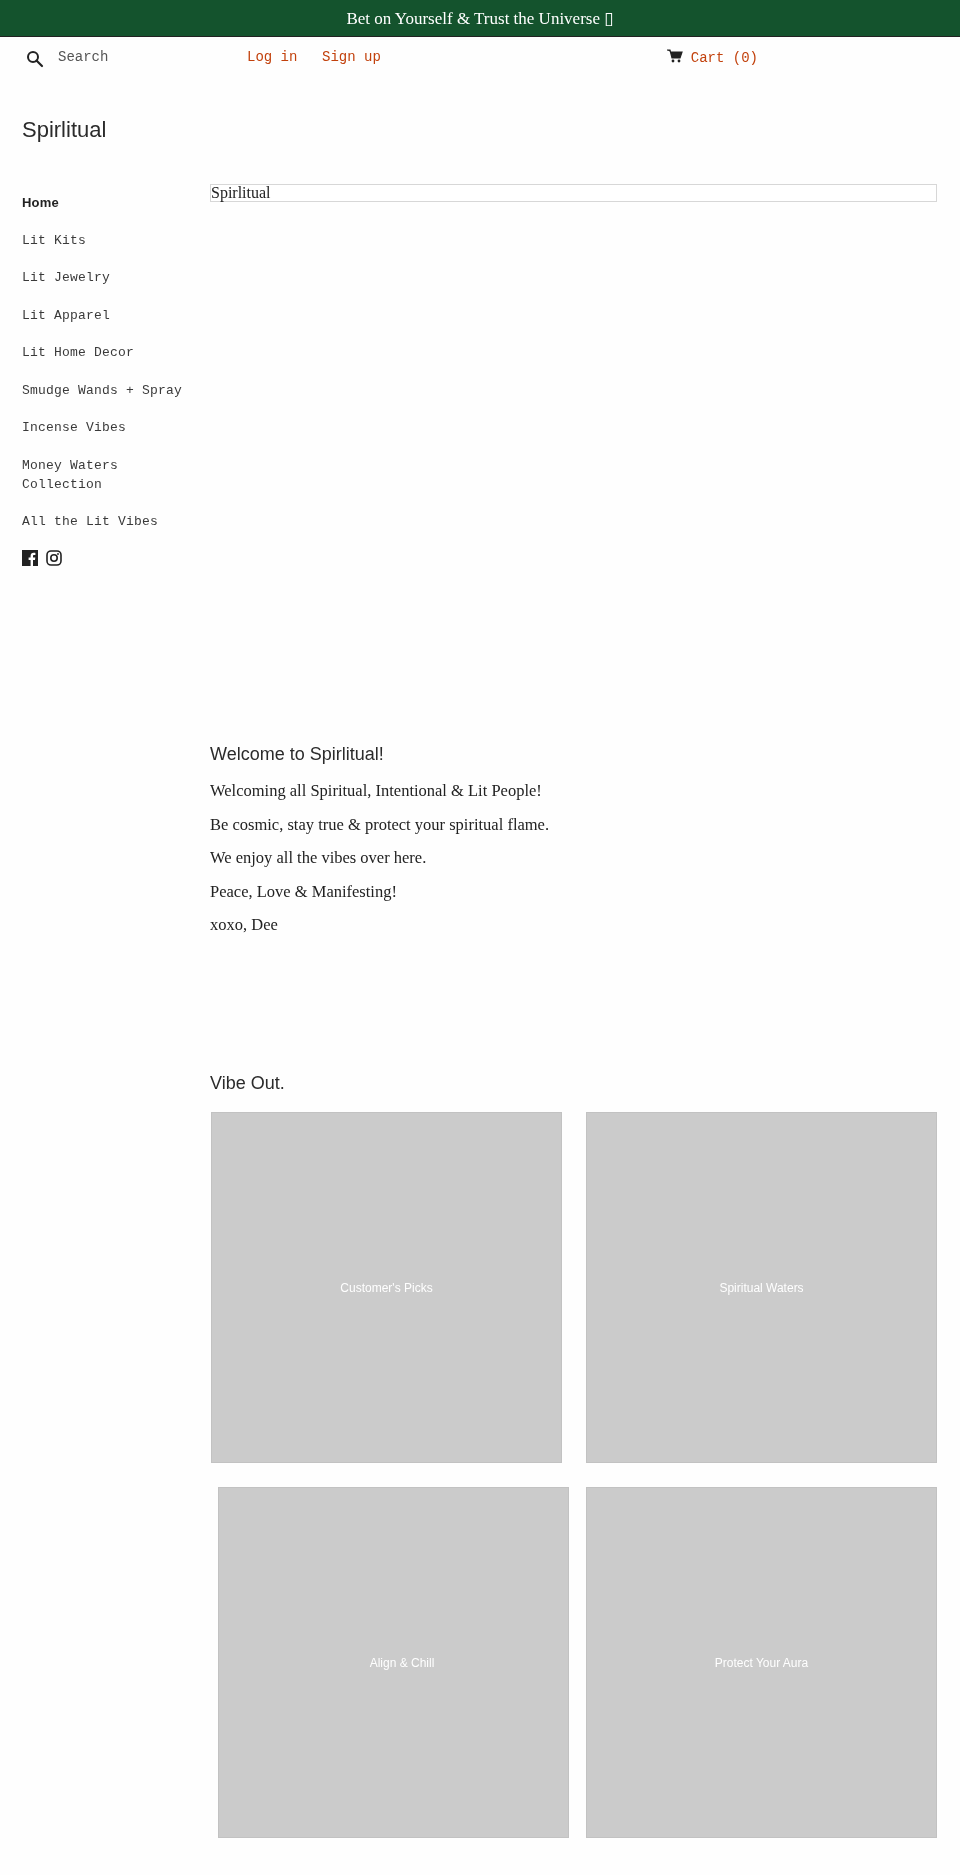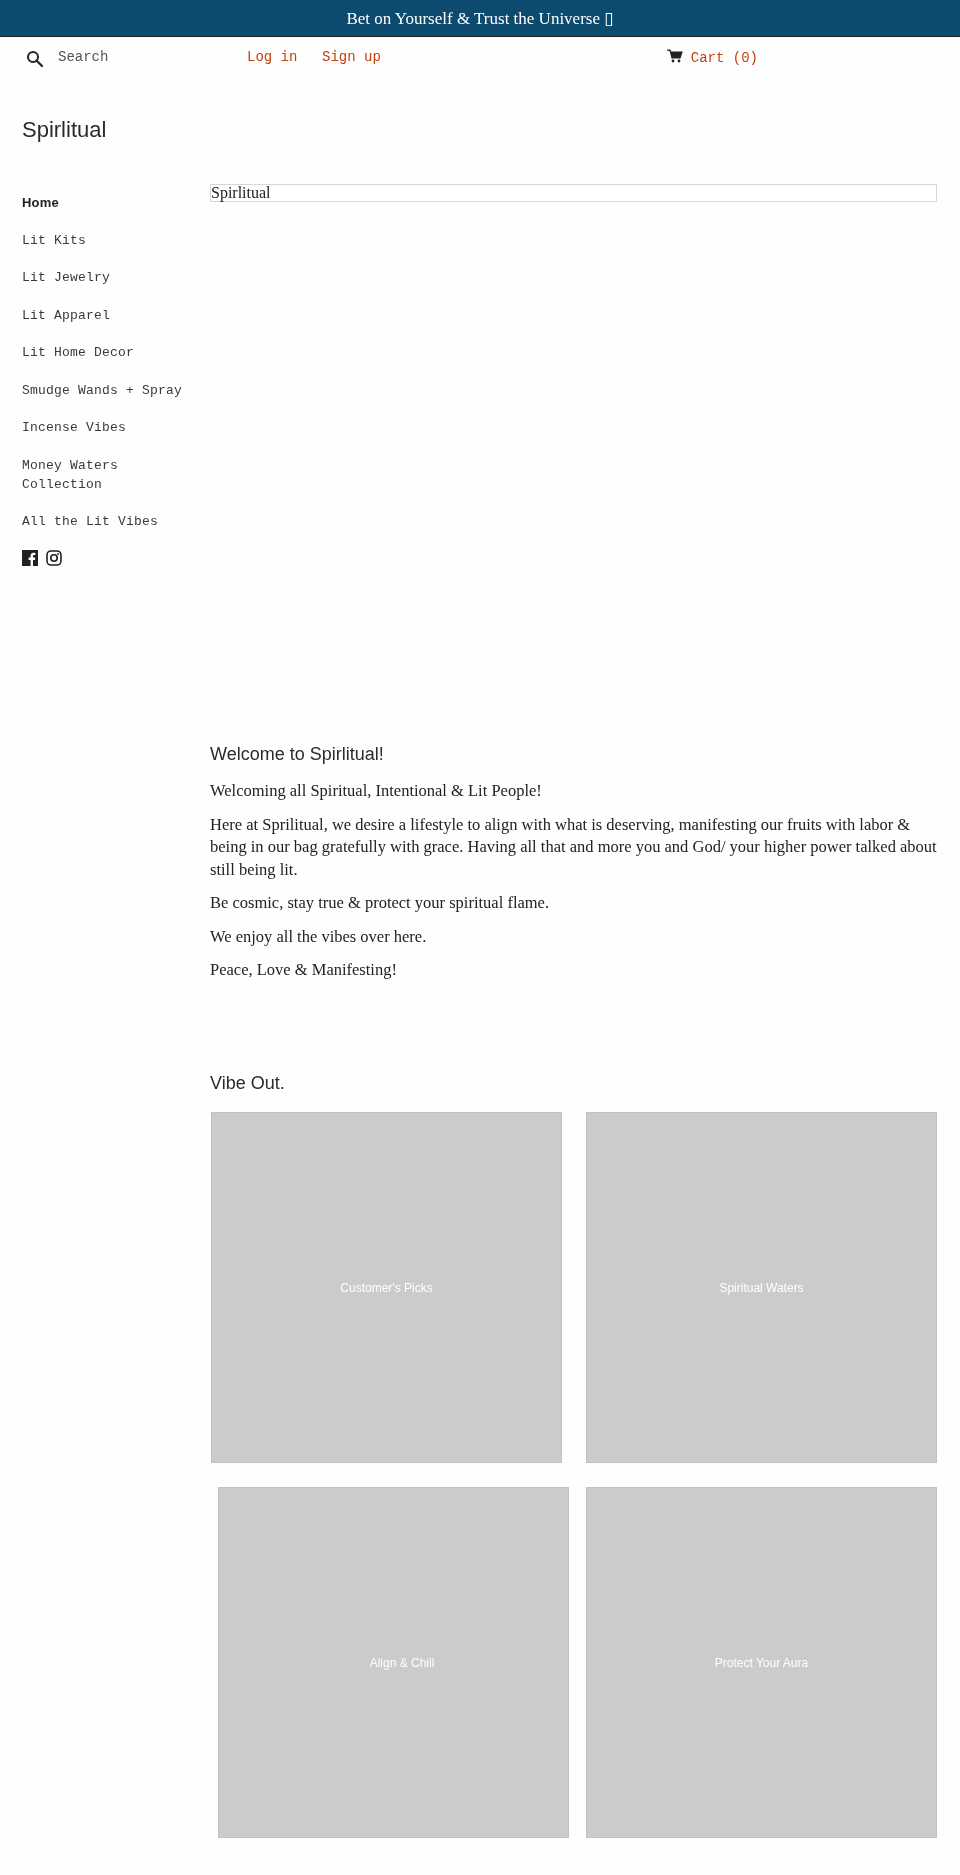--- a/index.html
+++ b/index.html
@@ -1,21 +1,21 @@
 <!DOCTYPE html>
 <html><head>
   <meta charset="utf-8">
   <style>
     * { box-sizing: border-box; margin: 0; padding: 0; }
     html, body { width: 960px; height: 1875px; background: #fefefe; overflow: hidden; }
     body { position: relative; color: #2b2b2b; font-family: "Liberation Sans", sans-serif; }
 
     .announcement {
       position: absolute; left: 0; top: 0; width: 960px; height: 37px;
-      background: #0c4a6e; border-bottom: 1px solid #222;
+      background: #14532d; border-bottom: 1px solid #222;
       color: #ffffff; text-align: center;
       font-family: "Liberation Serif", serif; font-size: 17px; line-height: 37px;
     }
 
     .header { position: absolute; left: 0; top: 38px; width: 780px; height: 40px; }
     .search-icon { position: absolute; left: 26px; top: 12px; width: 18px; height: 18px; cursor: pointer; }
     .search-input {
       position: absolute; left: 58px; top: 7px; width: 130px; height: 24px;
       border: none; outline: none; background: transparent;
       font-family: "Liberation Mono", monospace; font-size: 14px; color: #555;
@@ -139,24 +139,24 @@
   </div>
 </nav>
 
 <div class="iframe-box">
   <span>Spirlitual</span>
 </div>
 
 <div class="main-content">
   <h2 class="welcome-heading">Welcome to Spirlitual!</h2>
   <p class="para">Welcoming all Spiritual, Intentional &amp; Lit People!</p>
-  <p class="para">Here at Sprilitual, we desire a lifestyle to align with what is deserving, manifesting our fruits with labor &amp; being in our bag gratefully with grace. Having all that and more you and God/ your higher power talked about still being lit.</p>
   <p class="para">Be cosmic, stay true &amp; protect your spiritual flame.</p>
   <p class="para">We enjoy all the vibes over here.</p>
   <p class="para">Peace, Love &amp; Manifesting!</p>
+  <p class="para">xoxo, Dee</p>
 </div>
 
 <h2 class="vibe-heading">Vibe Out.</h2>
 
 <a class="tile t1">
   <span>Customer's Picks</span>
 </a>
 <a class="tile t2">
   <span>Spiritual Waters</span>
 </a>

